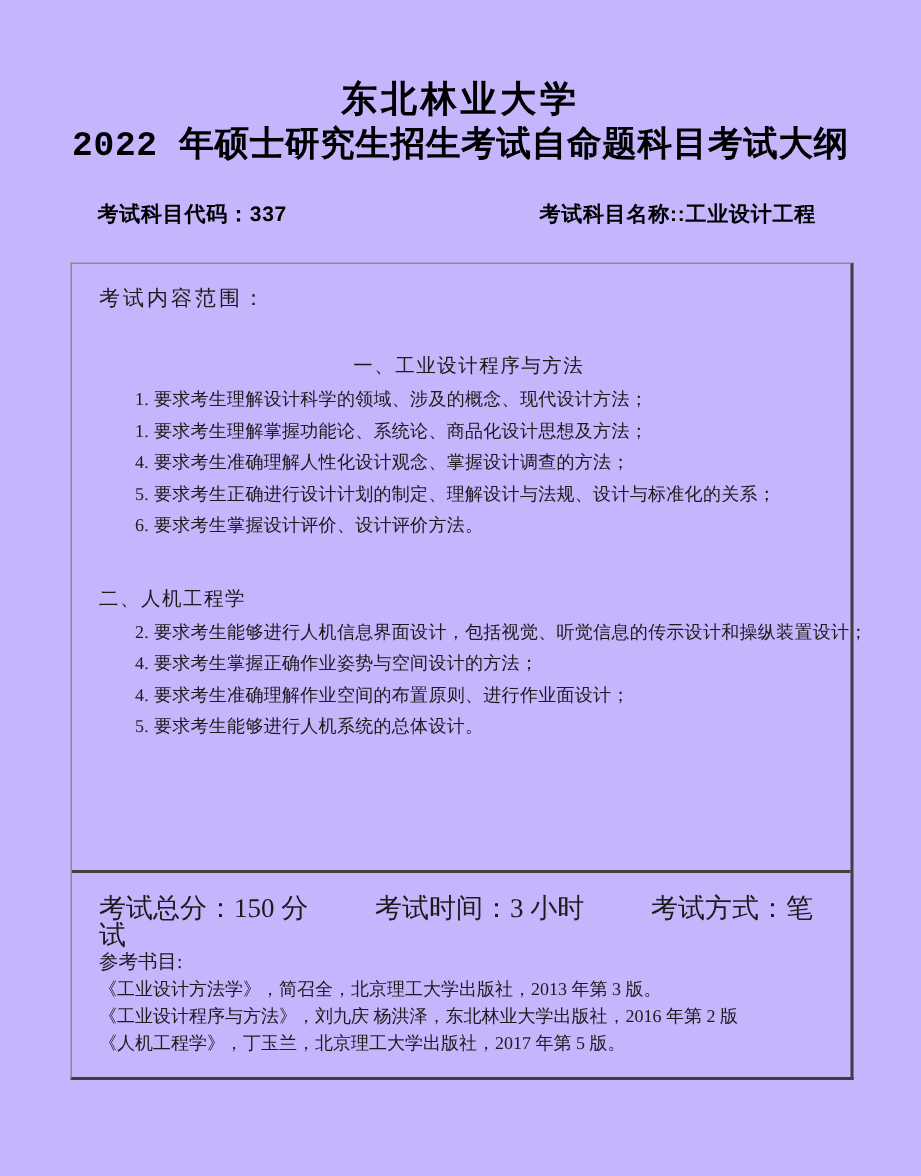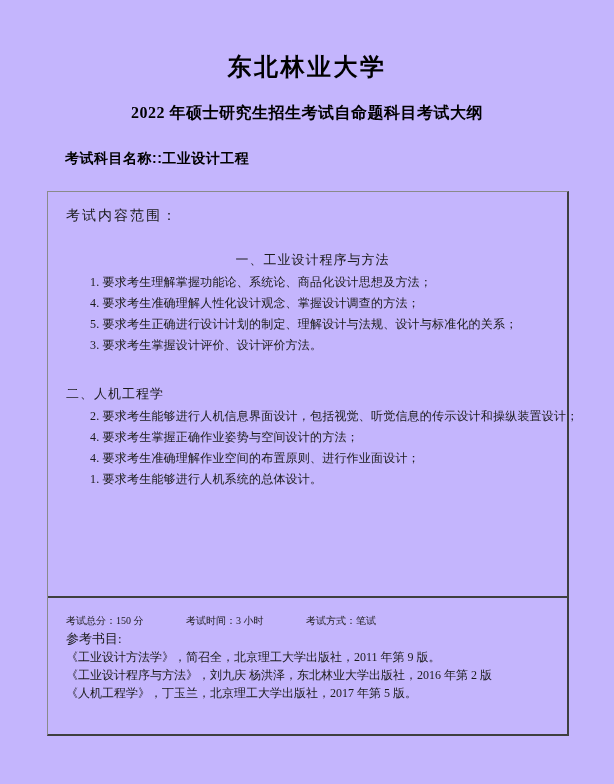--- a/index.html
+++ b/index.html
@@ -17,25 +17,25 @@
     padding-top: 52px;
     text-align: center;
     font-family: "Liberation Sans", sans-serif;
     font-weight: bold;
     font-size: 24px;
     line-height: 30px;
     letter-spacing: 2.5px;
     color: #000;
   }
   .doc-subtitle {
-    margin-top: 18px;
+    margin-top: 2px;
     text-align: center;
-    font-family: Liberation Serif, serif;
+    font-family: Liberation Mono, monospace;
     font-weight: bold;
-    font-size: 16px;
+    font-size: 23px;
     line-height: 26px;
     letter-spacing: 0.5px;
     color: #000;
   }
   .meta-row {
     display: flex;
     justify-content: space-between;
     margin-top: 24px;
     padding: 0 70px 0 65px;
     font-family: "Liberation Sans", sans-serif;
@@ -81,21 +81,21 @@
     margin: 3px 0 0 0;
     padding: 0 0 0 24px;
   }
   .item-list li {
     font-size: 12px;
     line-height: 21px;
     white-space: nowrap;
     letter-spacing: 0.2px;
   }
   .stats-row {
-    font-size: 10px;
+    font-size: 18px;
     line-height: 18px;
   }
   .stats-row .stat { margin-right: 40px; }
   .stats-row .stat:last-child { margin-right: 0; }
   .refs-label {
     font-size: 13px;
     line-height: 18px;
   }
   .ref-line {
     font-size: 12px;
@@ -106,52 +106,54 @@
 </head>
 <body>
 
 <div class="page">
 
   <div class="doc-title">东北林业大学</div>
 
   <div class="doc-subtitle">2022 年硕士研究生招生考试自命题科目考试大纲</div>
 
   <div class="meta-row">
+    <span>考试科目代码：337</span>
     <span>考试科目名称::工业设计工程</span>
   </div>
 
   <div class="content-box">
 
     <div class="box-top">
       <div class="scope-label">考试内容范围：</div>
 
       <div class="section-heading heading-1">一、工业设计程序与方法</div>
       <ol class="item-list">
+        <li>1. 要求考生理解设计科学的领域、涉及的概念、现代设计方法；</li>
         <li>1. 要求考生理解掌握功能论、系统论、商品化设计思想及方法；</li>
         <li>4. 要求考生准确理解人性化设计观念、掌握设计调查的方法；</li>
         <li>5. 要求考生正确进行设计计划的制定、理解设计与法规、设计与标准化的关系；</li>
-        <li>3. 要求考生掌握设计评价、设计评价方法。</li>
+        <li>6. 要求考生掌握设计评价、设计评价方法。</li>
       </ol>
 
       <div class="section-heading heading-2">二、人机工程学</div>
       <ol class="item-list">
         <li>2. 要求考生能够进行人机信息界面设计，包括视觉、听觉信息的传示设计和操纵装置设计；</li>
         <li>4. 要求考生掌握正确作业姿势与空间设计的方法；</li>
         <li>4. 要求考生准确理解作业空间的布置原则、进行作业面设计；</li>
-        <li>1. 要求考生能够进行人机系统的总体设计。</li>
+        <li>5. 要求考生能够进行人机系统的总体设计。</li>
       </ol>
     </div>
 
     <div class="box-bottom">
       <div class="stats-row">
         <span class="stat">考试总分：150 分</span>
         <span class="stat">考试时间：3 小时</span>
         <span class="stat">考试方式：笔试</span>
       </div>
       <div class="refs-label">参考书目:</div>
-      <div class="ref-line">《工业设计方法学》，简召全，北京理工大学出版社，2011 年第 9 版。</div>
+      <div class="ref-line">《工业设计方法学》，简召全，北京理工大学出版社，2013 年第 3 版。</div>
       <div class="ref-line">《工业设计程序与方法》，刘九庆 杨洪泽，东北林业大学出版社，2016 年第 2 版</div>
       <div class="ref-line">《人机工程学》，丁玉兰，北京理工大学出版社，2017 年第 5 版。</div>
     </div>
 
   </div>
 
 </div>
 
 </body></html>

